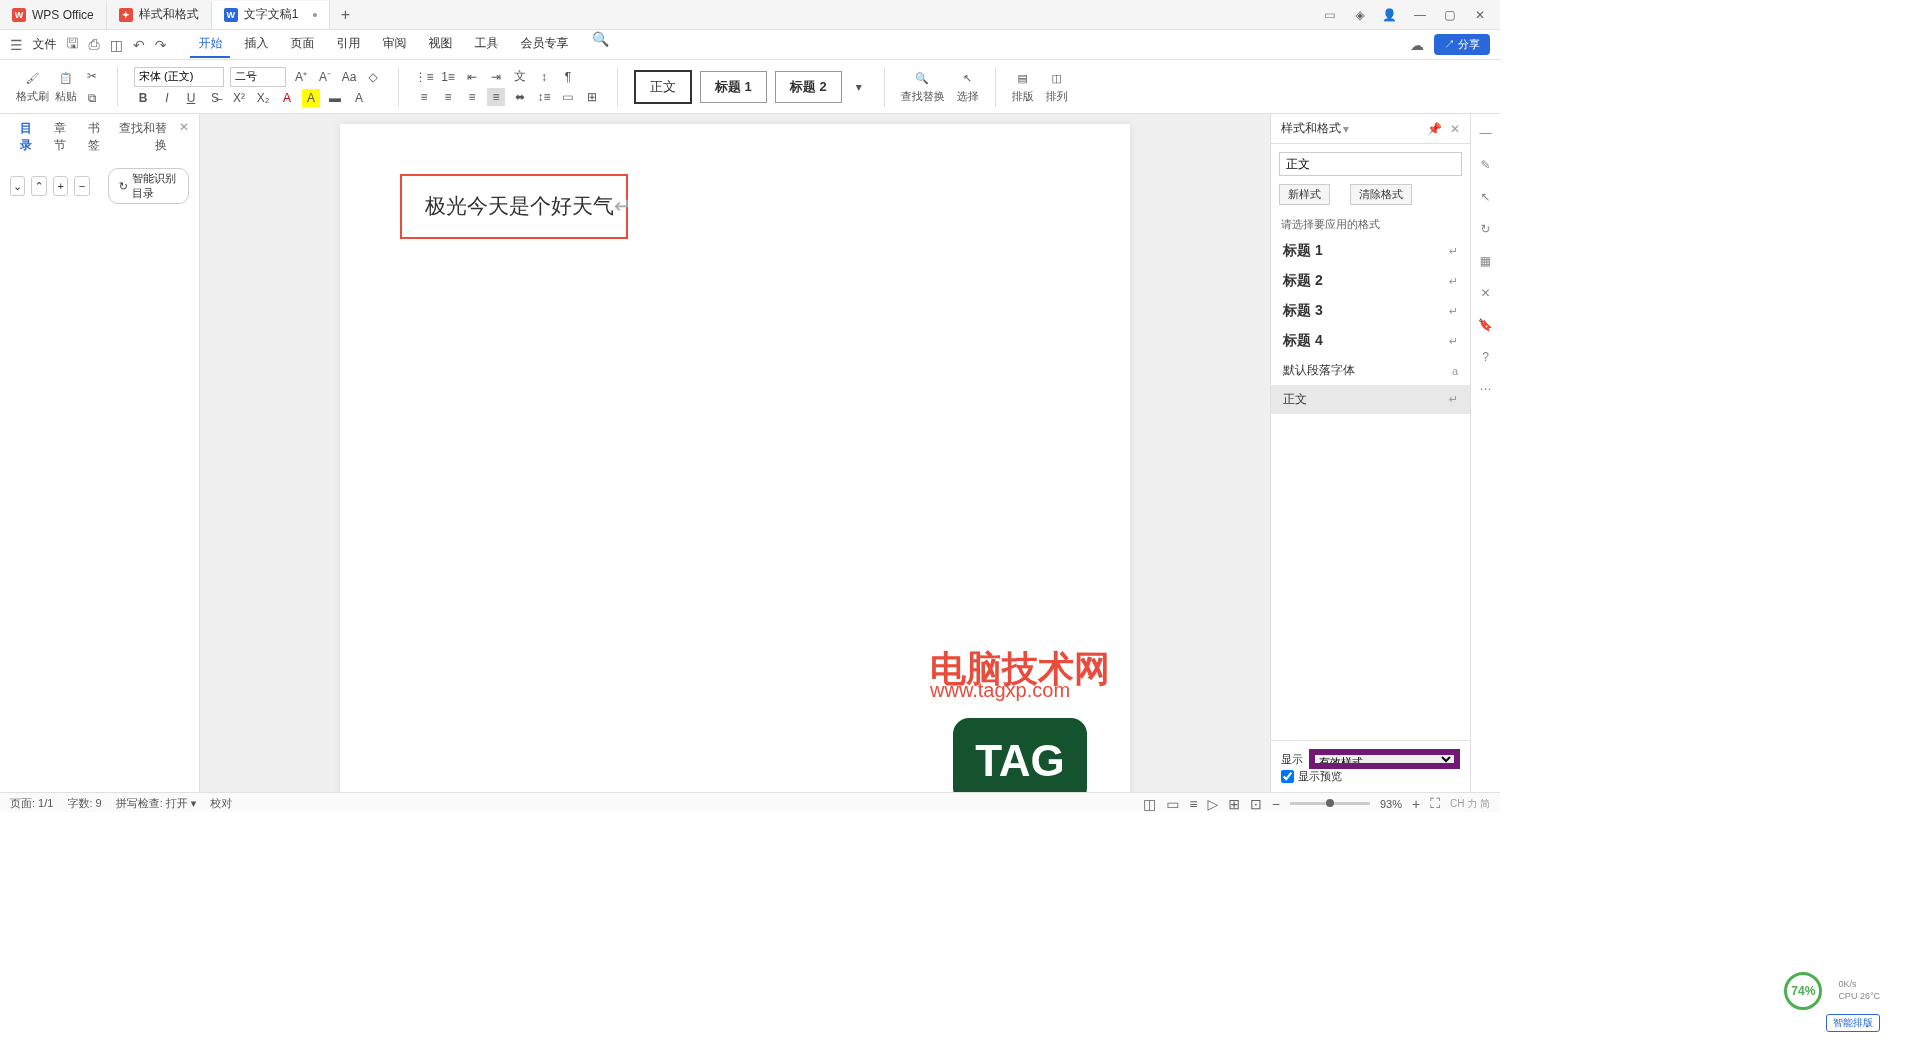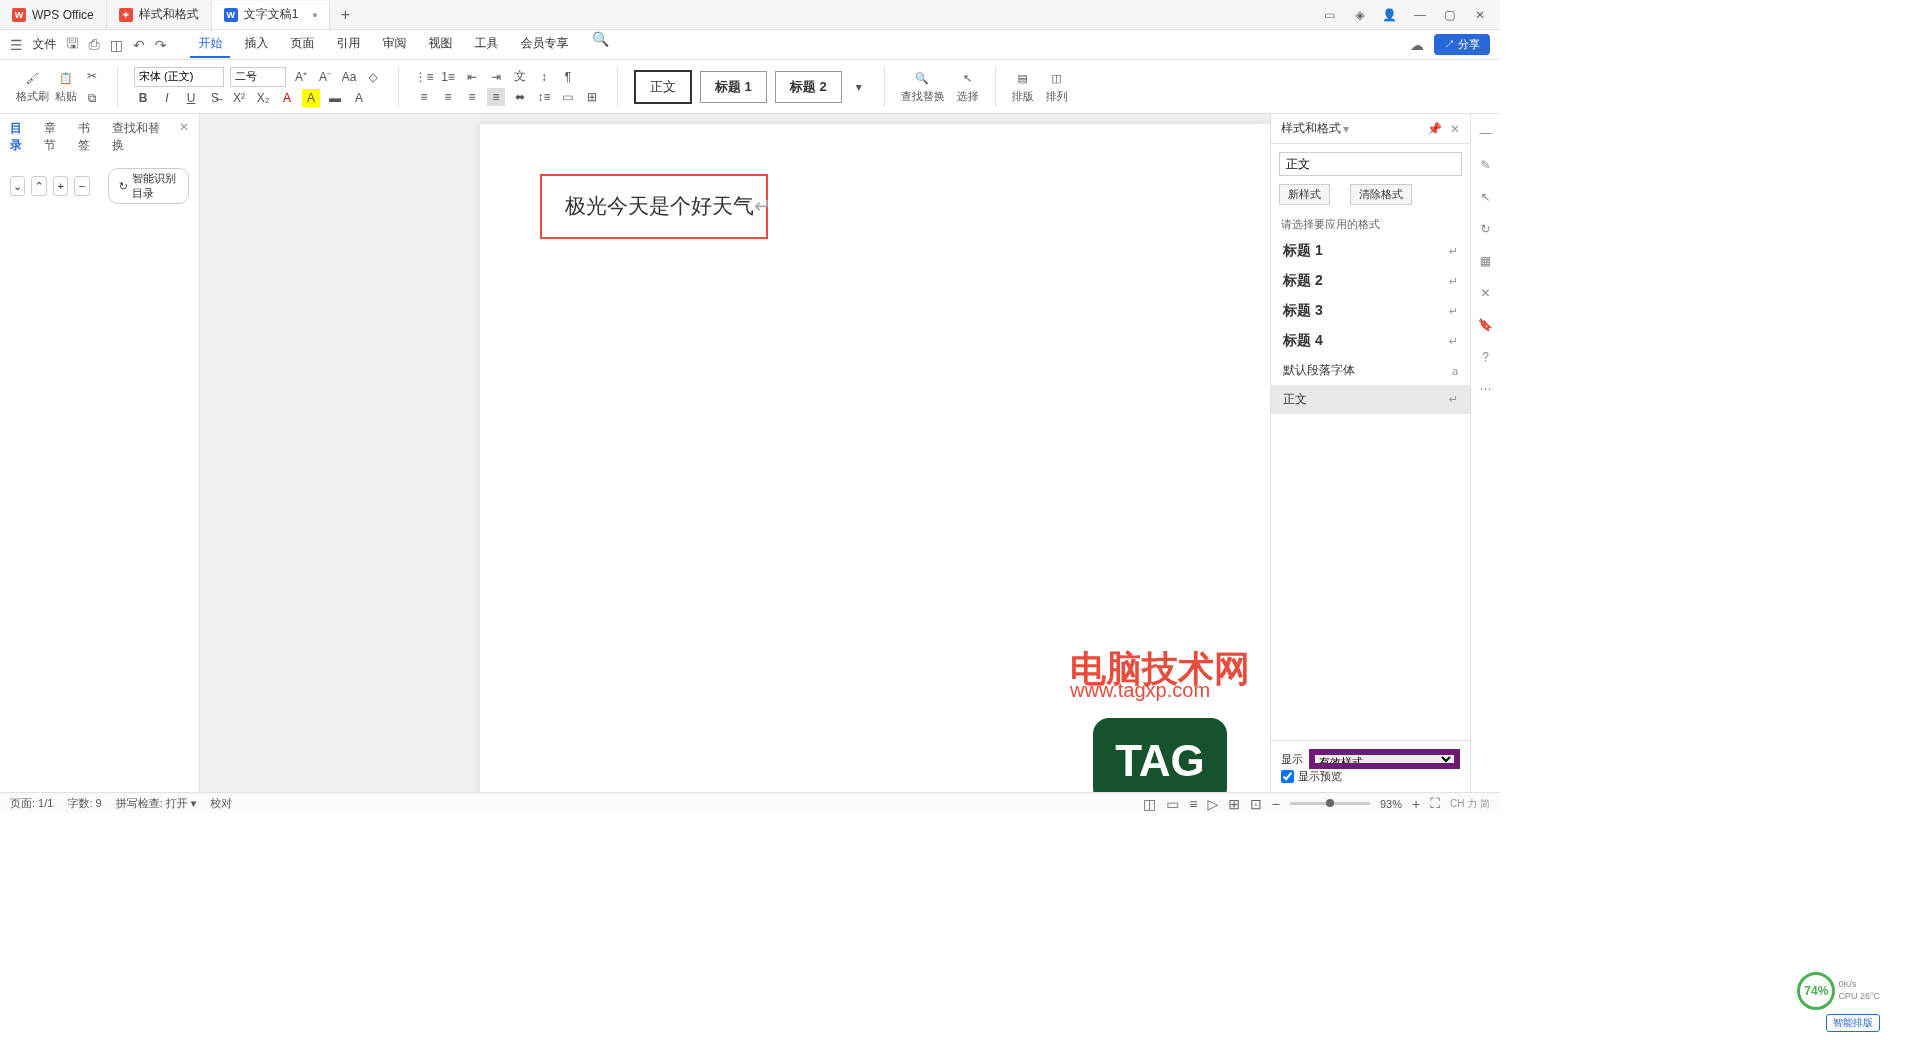--- a/index.html
+++ b/index.html
@@ -34,29 +34,29 @@
 .ribbon-icon { width: 18px; height: 18px; display: flex; align-items: center; justify-content: center; }
 .font-select { width: 90px; height: 20px; border: 1px solid #ccc; font-size: 11px; padding: 0 4px; }
 .size-select { width: 56px; height: 20px; border: 1px solid #ccc; font-size: 11px; padding: 0 4px; }
 .ribbon-row { display: flex; gap: 6px; align-items: center; }
 .small-btn { width: 18px; height: 18px; display: flex; align-items: center; justify-content: center; cursor: pointer; color: #555; font-size: 12px; }
 .style-box { border: 1px solid #999; padding: 6px 14px; font-size: 13px; cursor: pointer; background: #fff; }
 .style-box.selected { border: 2px solid #333; }
 
 .workspace { display: flex; height: calc(100% - 134px); }
 .nav-panel { width: 200px; border-right: 1px solid #e0e0e0; background: #fff; }
-.nav-tabs { display: flex; gap: 12px; padding: 6px 10px; font-size: 12px; }
+.nav-tabs { display: flex; gap: 12px; padding: 6px 10px; font-size: 12px; text-align: right; }
 .nav-tab { cursor: pointer; color: #555; }
 .nav-tab.active { color: #2968db; font-weight: bold; }
 .nav-tab-close { margin-left: auto; color: #999; }
 .nav-controls { display: flex; gap: 6px; padding: 8px 10px; align-items: center; }
 .nav-ctrl-btn { width: 20px; height: 20px; border: 1px solid #ccc; border-radius: 3px; display: flex; align-items: center; justify-content: center; cursor: pointer; font-size: 11px; }
 .smart-toc { margin-left: 12px; border: 1px solid #ccc; border-radius: 10px; padding: 2px 10px; font-size: 11px; display: flex; align-items: center; gap: 4px; }
 
-.canvas-area { flex: 1; background: #f0f0f0; display: flex; justify-content: flex-end; padding-top: 10px; overflow: hidden; position: relative; }
+.canvas-area { flex: 1; background: #f0f0f0; display: flex; justify-content: center; padding-top: 10px; overflow: hidden; position: relative; }
 .page { width: 790px; height: 700px; background: #fff; box-shadow: 0 0 8px rgba(0,0,0,0.1); position: relative; padding: 60px 80px; }
 .highlight-box { position: absolute; left: 60px; top: 50px; width: 228px; height: 65px; border: 2px solid #e74c3c; }
 .doc-text { font-size: 21px; font-family: "SimSun", serif; position: absolute; left: 85px; top: 68px; letter-spacing: 0px; }
 
 .watermark { position: absolute; right: 20px; bottom: 20px; display: flex; align-items: center; gap: 24px; flex-direction: column; }
 .wm-text { color: #e74c3c; font-size: 36px; font-weight: bold; }
 .wm-url { color: #e74c3c; font-size: 20px; position: absolute; bottom: -8px; left: 0; }
 .wm-tag { background: #14532d; color: #fff; font-size: 44px; font-weight: bold; padding: 18px 22px; border-radius: 16px; }
 
 .right-panel { width: 200px; border-left: 1px solid #e0e0e0; background: #fff; display: flex; flex-direction: column; }
@@ -77,21 +77,21 @@
 .rp-check { display: flex; align-items: center; gap: 4px; }
 
 .side-toolbar { width: 30px; border-left: 1px solid #e0e0e0; display: flex; flex-direction: column; align-items: center; gap: 14px; padding-top: 10px; color: #888; }
 .side-tool { width: 18px; height: 18px; cursor: pointer; display: flex; align-items: center; justify-content: center; }
 
 .statusbar { height: 22px; border-top: 1px solid #e0e0e0; display: flex; align-items: center; padding: 0 10px; font-size: 11px; color: #555; gap: 14px; background: #fafafa; }
 .statusbar-right { margin-left: auto; display: flex; gap: 10px; align-items: center; }
 .zoom-slider { width: 80px; height: 3px; background: #ccc; position: relative; }
 .zoom-thumb { width: 8px; height: 8px; background: #666; border-radius: 50%; position: absolute; left: 36px; top: -3px; }
 
-.perf-widget { position: absolute; right: 40px; bottom: 30px; display: flex; align-items: center; gap: 3px; }
+.perf-widget { position: absolute; right: 40px; bottom: 30px; display: flex; align-items: center; gap: 16px; }
 .perf-circle { width: 38px; height: 38px; border: 3px solid #4caf50; border-radius: 50%; display: flex; align-items: center; justify-content: center; font-size: 12px; font-weight: bold; color: #4caf50; }
 .perf-info { font-size: 9px; color: #888; line-height: 1.3; }
 .smart-layout { position: absolute; right: 40px; bottom: 8px; font-size: 10px; color: #2968db; border: 1px solid #2968db; padding: 1px 6px; border-radius: 3px; }
 </style>
 </head>
 <body>
 
 <div class="titlebar">
   <div class="tab">
     <span class="tab-icon wps-icon">W</span>

